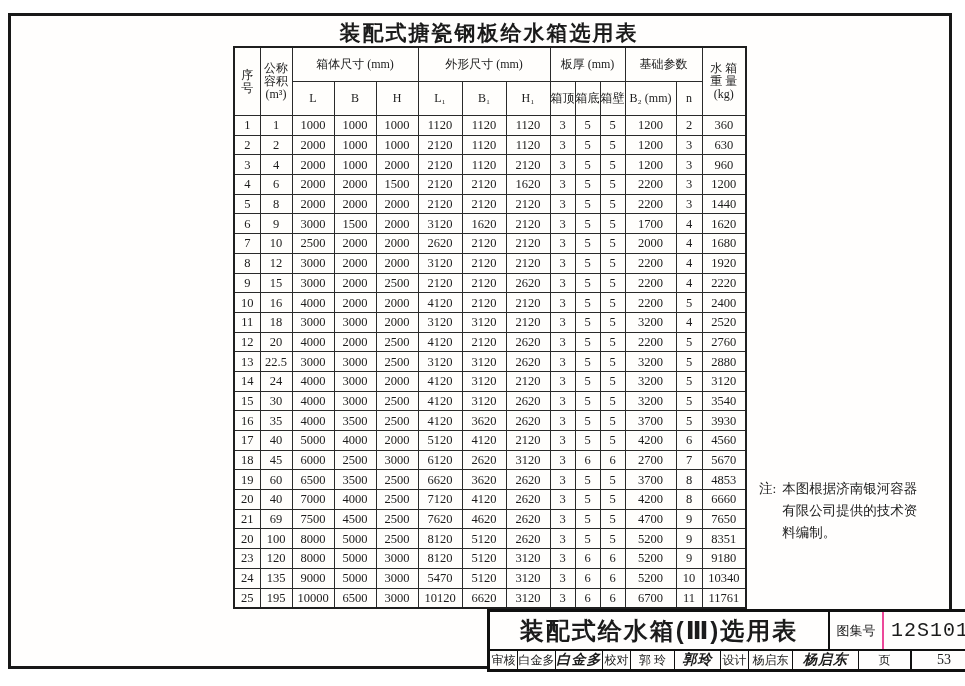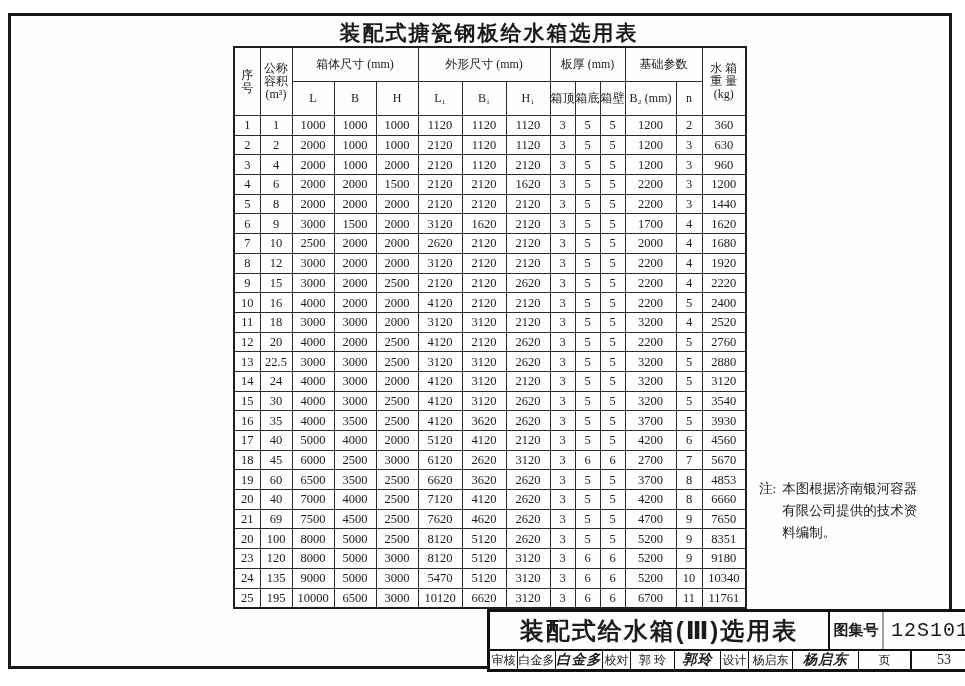--- a/index.html
+++ b/index.html
@@ -43,21 +43,21 @@
     display:flex;flex-direction:column;
   }
   .tb-row1{flex:0 0 37px;display:flex;align-items:stretch;border-bottom:2px solid #101010;}
   .tb-row2{flex:1;display:flex;align-items:stretch;font-size:12px;}
   .tb-cell{display:flex;align-items:center;justify-content:center;box-sizing:border-box;}
   .tb-main-title{
     flex:0 0 340px;border-right:2px solid #101010;
     font-family:"Liberation Sans","DejaVu Sans",sans-serif;
     font-weight:bold;font-size:24px;letter-spacing:2px;
   }
-  .tb-atlas-label{flex:0 0 54px;border-right:2px solid #a3a3a3;font-size:15px;font-weight:bold;}
+  .tb-atlas-label{flex:0 0 54px;border-right:2px solid #ec4899;font-size:13px;}
   .tb-atlas-no{flex:1;font-size:20px;letter-spacing:1px;font-family:Liberation Mono, monospace;}
   .tb-row2 .lbl{flex:0 0 28px;border-right:1px solid #101010;}
   .tb-row2 .nm{border-right:1px solid #101010;}
   .tb-row2 .sig{
     border-right:1px solid #101010;
     font-family:"DejaVu Sans","Liberation Sans",sans-serif;
     font-weight:bold;font-style:italic;font-size:14px;letter-spacing:1px;
   }
   .nm-review{flex:0 0 38px;}  .sig-review{flex:0 0 47px;}
   .lbl-proof{flex:0 0 27px;}  .nm-proof{flex:0 0 44px;}  .sig-proof{flex:0 0 46px;}

